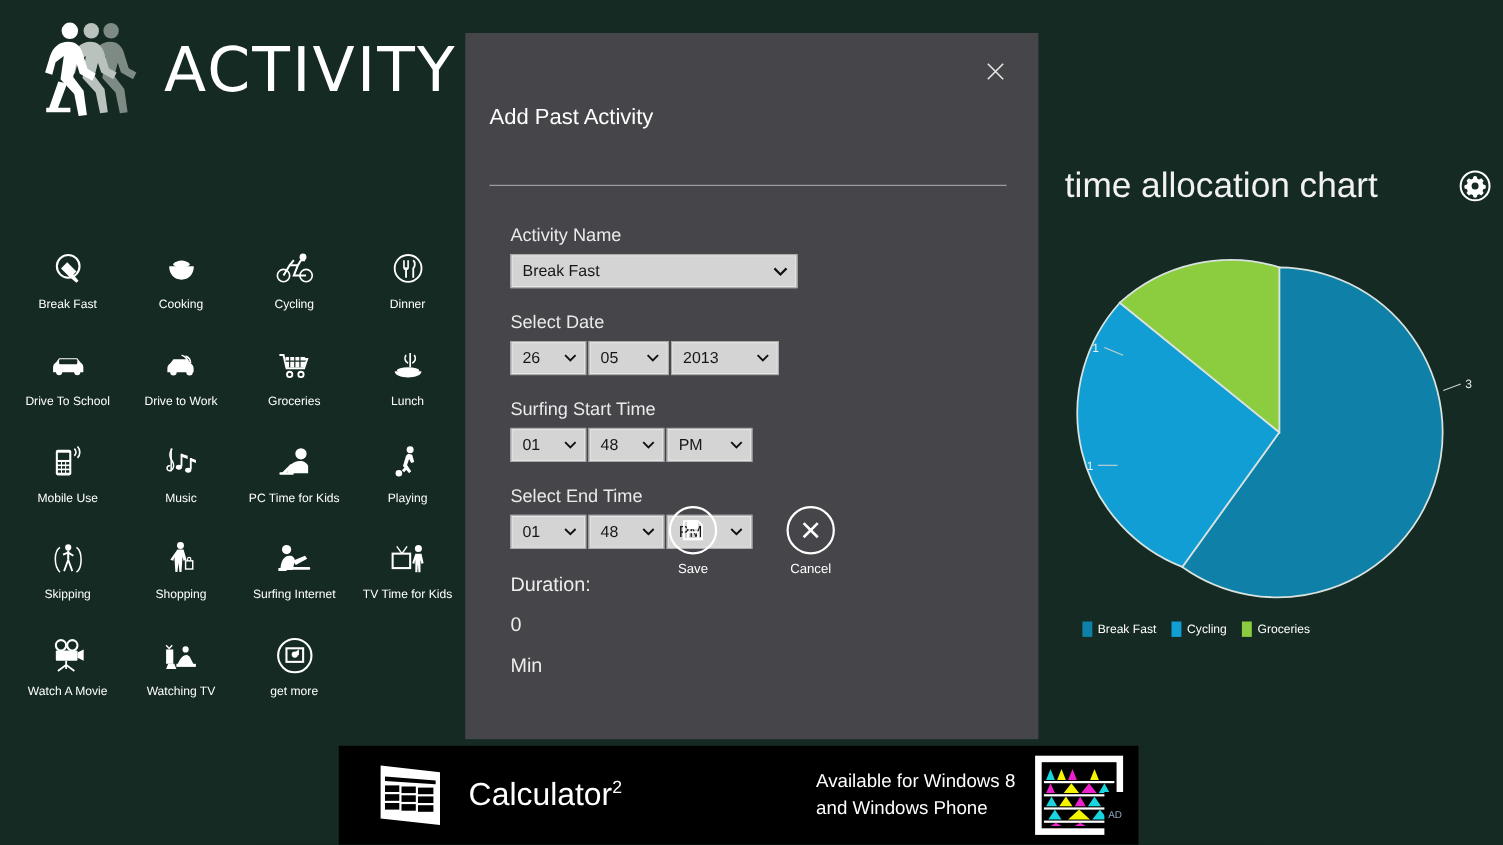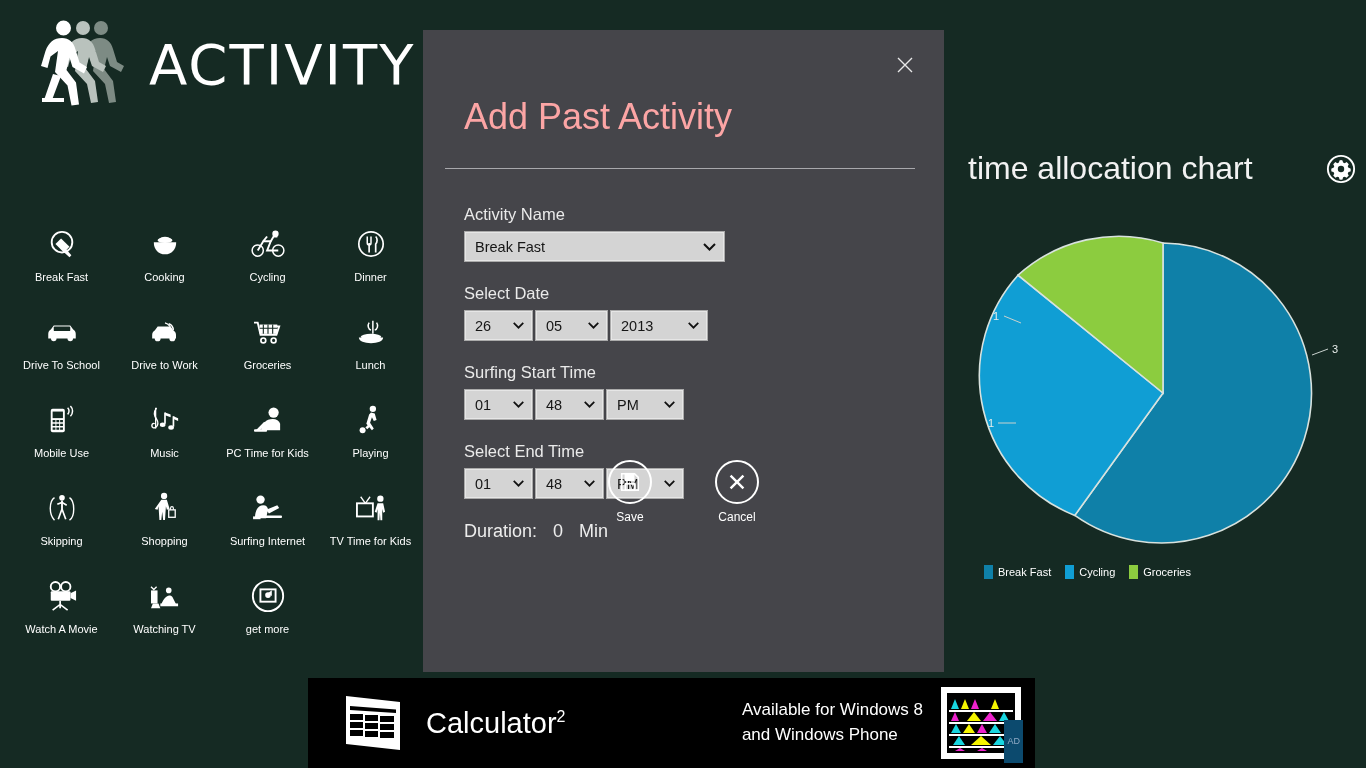--- a/index.html
+++ b/index.html
@@ -74,21 +74,21 @@
     background: #45454a;
   }
   #dialog-close {
     position: absolute; right: 24px; top: 20px;
     width: 30px; height: 30px; color: #e8e8e8;
     cursor: pointer; display: flex; align-items: center; justify-content: center;
     font-size: 22px; line-height: 1; font-weight: 300;
   }
   #dialog-title {
     position: absolute; left: 22px; top: 66px;
-    font-size: 36px; color: #fca5a5; font-weight: 300; margin-left: 19px;
+    font-size: 20px; color: #ffffff; font-weight: 300;
   }
   #dialog-rule {
     position: absolute; left: 22px; top: 138px;
     width: 470px; height: 1px; background: #a8a8ac;
   }
   #dialog-body { position: absolute; left: 41px; top: 175px; width: 460px; }
   .field-label {
     font-size: 16.5px; color: #eaeaea; font-weight: 400;
     margin-bottom: 7px;
   }
@@ -110,21 +110,21 @@
   .ddl-day { width: 69px; }
   .ddl-month { width: 73px; }
   .ddl-year { width: 98px; text-align: right; }
   .ddl-hour { width: 69px; }
   .ddl-min { width: 69px; }
   .ddl-ampm { width: 78px; }
 
   #duration-row {
     margin-top: 10px;
     display: flex; align-items: baseline; gap: 16px;
-    font-size: 18px; color: #ededed;
+    font-size: 18px; color: #ededed; flex-direction: column;
   }
   #duration-row .dur-value { font-size: 18px; }
   #duration-row .dur-unit { font-size: 18px; }
 
   #dialog-actions {
     position: absolute; left: 0; right: 0; top: 430px;
     display: flex; justify-content: center; gap: 63px;
   }
   .round-btn {
     display: flex; flex-direction: column; align-items: center; cursor: pointer;
@@ -156,21 +156,21 @@
     font-size: 17px; color: #ffffff; line-height: 1.45; text-align: left;
   }
   #ad-thumb {
     margin-right: 14px; width: 80px; height: 72px;
     background: #ffffff; padding: 6px; position: relative;
   }
   #ad-thumb .inner { width: 100%; height: 100%; background: #000; position: relative; overflow: hidden; }
   #ad-thumb .inner svg { display: block; }
   #ad-badge {
     position: absolute; right: -2px; bottom: -4px;
-    font-size: 9px; color: #8fa9c4; background: #0c4a6e;
+    font-size: 9px; color: #8fa9c4; background: #000000;
     padding: 17px 3px; line-height: 1;
   }
 </style>
 </head>
 <body>
 
 <div id="app">
 
   <div id="header">
     <div id="logo-mark">

